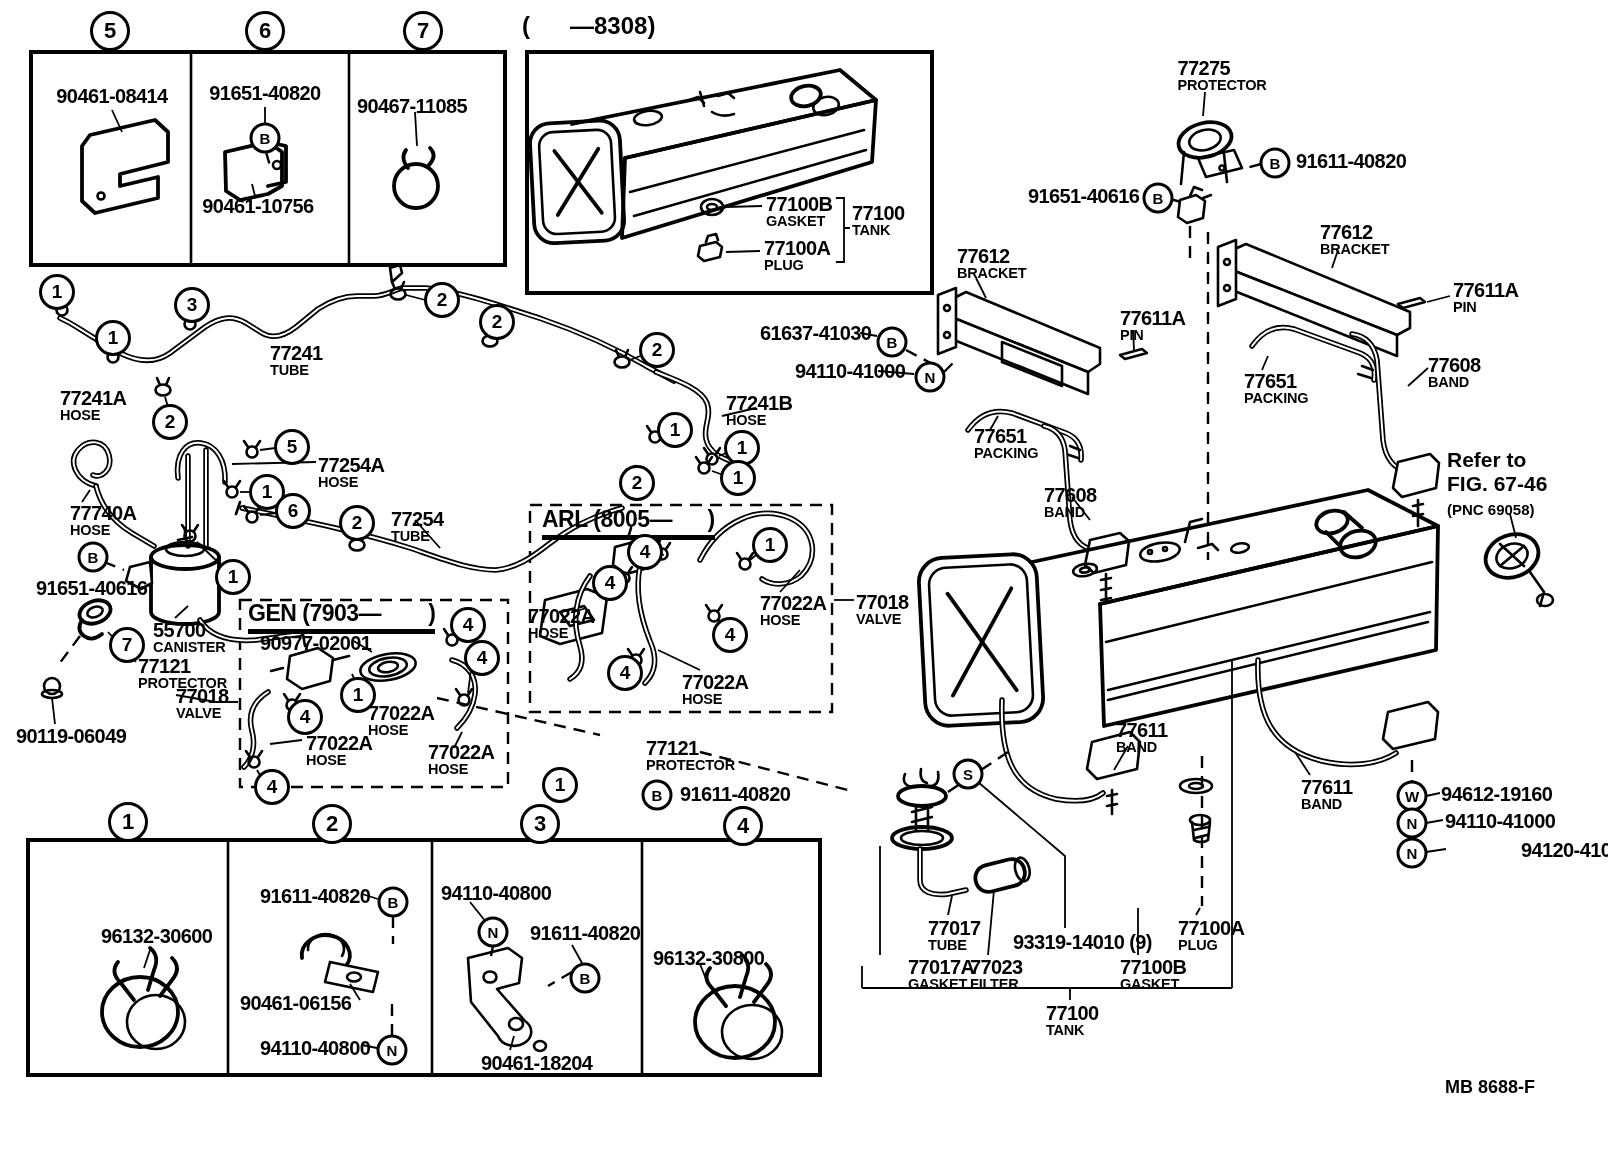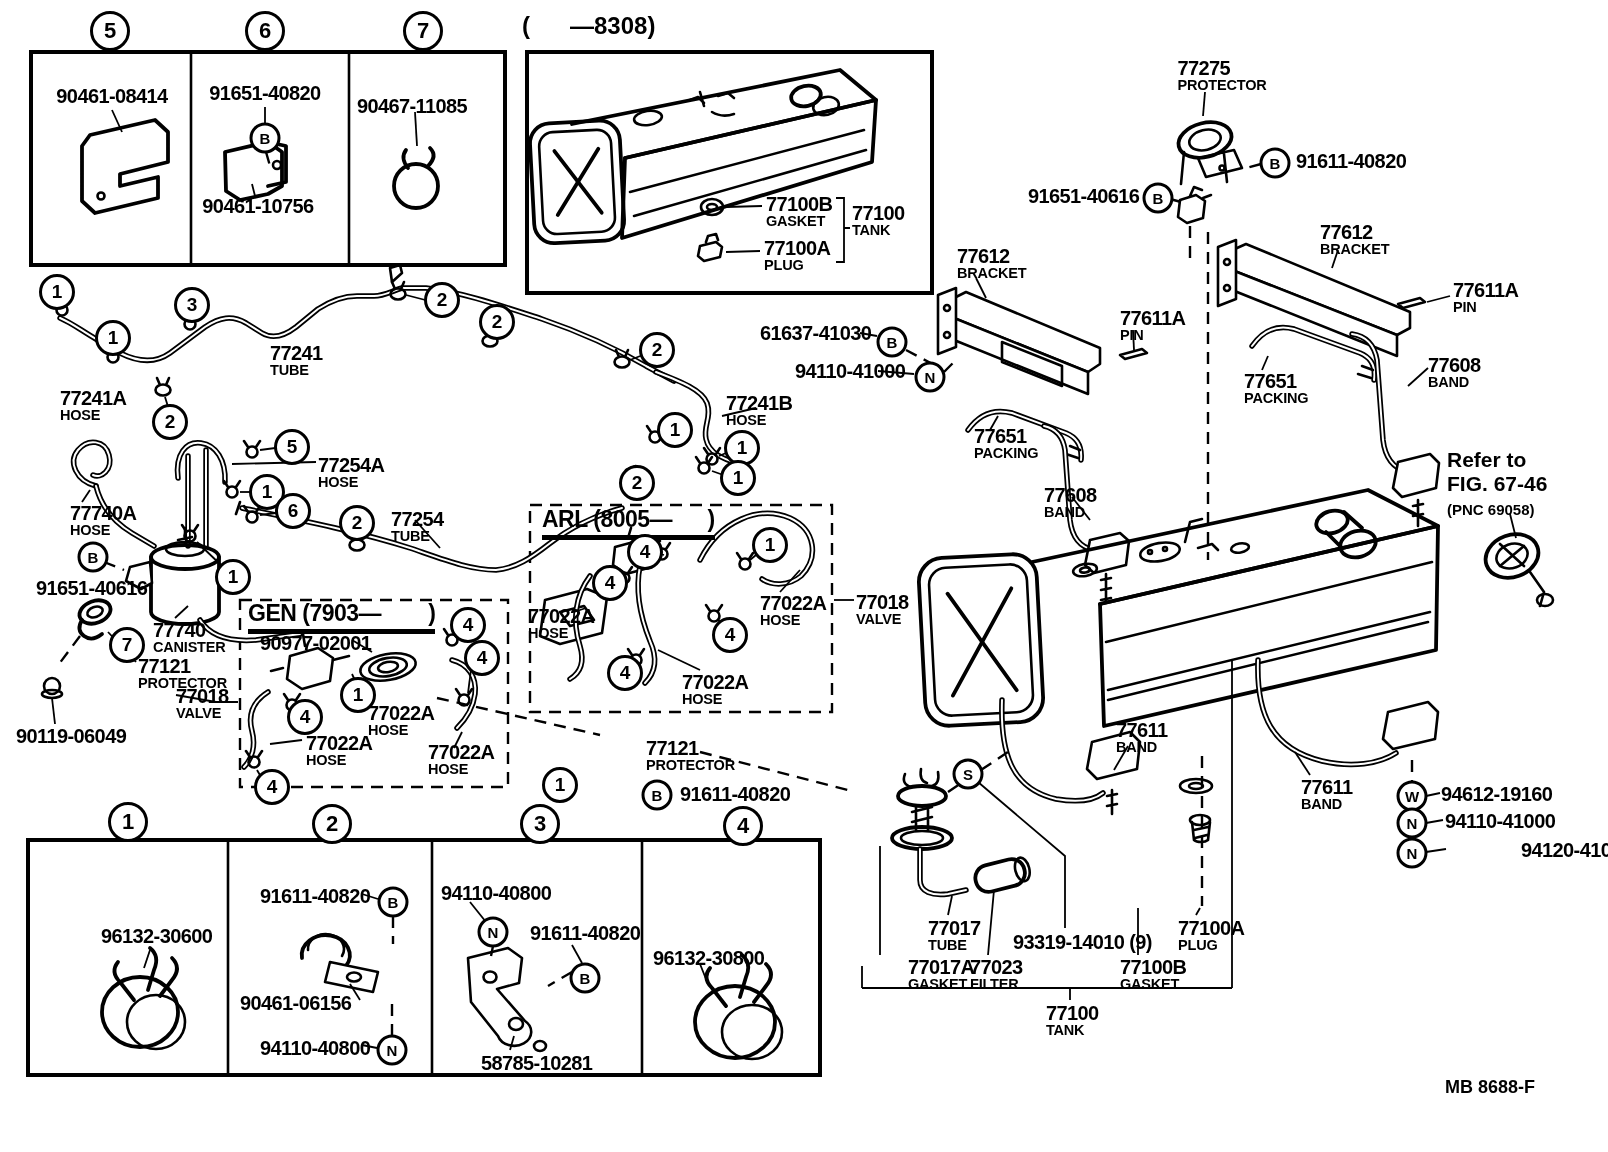--- a/index.html
+++ b/index.html
@@ -401,21 +401,21 @@
 <div class="lb" style="left:1453px;top:280px"><b>77611A</b><i>PIN</i></div>
 <div class="lb" style="left:1244px;top:371px"><b>77651</b><i>PACKING</i></div>
 <div class="lb" style="left:1428px;top:355px"><b>77608</b><i>BAND</i></div>
 <div class="lb" style="left:270px;top:343px"><b>77241</b><i>TUBE</i></div>
 <div class="lb" style="left:60px;top:388px"><b>77241A</b><i>HOSE</i></div>
 <div class="lb" style="left:726px;top:393px"><b>77241B</b><i>HOSE</i></div>
 <div class="lb" style="left:318px;top:455px"><b>77254A</b><i>HOSE</i></div>
 <div class="lb" style="left:70px;top:503px"><b>77740A</b><i>HOSE</i></div>
 <div class="lb" style="left:391px;top:509px"><b>77254</b><i>TUBE</i></div>
 <div class="lb" style="left:36px;top:578px"><b>91651-40616</b></div>
-<div class="lb" style="left:153px;top:620px"><b>77740</b><i>CANISTER</i></div>
+<div class="lb" style="left:153px;top:620px"><b>55700</b><i>CANISTER</i></div>
 <div class="lb" style="left:138px;top:656px"><b>77121</b><i>PROTECTOR</i></div>
 <div class="lb" style="left:176px;top:686px"><b>77018</b><i>VALVE</i></div>
 <div class="lb" style="left:16px;top:726px"><b>90119-06049</b></div>
 <div class="lb" style="left:260px;top:633px"><b>90977-02001</b></div>
 <div class="lb" style="left:368px;top:703px"><b>77022A</b><i>HOSE</i></div>
 <div class="lb" style="left:306px;top:733px"><b>77022A</b><i>HOSE</i></div>
 <div class="lb" style="left:428px;top:742px"><b>77022A</b><i>HOSE</i></div>
 <div class="lb" style="left:528px;top:606px"><b>77022A</b><i>HOSE</i></div>
 <div class="lb" style="left:760px;top:593px"><b>77022A</b><i>HOSE</i></div>
 <div class="lb" style="left:682px;top:672px"><b>77022A</b><i>HOSE</i></div>
@@ -433,21 +433,21 @@
 <div class="lb" style="left:1301px;top:777px"><b>77611</b><i>BAND</i></div>
 <div class="lb" style="left:1441px;top:784px"><b>94612-19160</b></div>
 <div class="lb" style="left:1445px;top:811px"><b>94110-41000</b></div>
 <div class="lb" style="left:1521px;top:840px"><b>94120-41000</b></div>
 <div class="lb" style="left:101px;top:926px"><b>96132-30600</b></div>
 <div class="lb" style="left:260px;top:886px"><b>91611-40820</b></div>
 <div class="lb" style="left:240px;top:993px"><b>90461-06156</b></div>
 <div class="lb" style="left:260px;top:1038px"><b>94110-40800</b></div>
 <div class="lb" style="left:441px;top:883px"><b>94110-40800</b></div>
 <div class="lb" style="left:530px;top:923px"><b>91611-40820</b></div>
-<div class="lb" style="left:481px;top:1053px"><b>58785-10281</b></div>
+<div class="lb" style="left:481px;top:1053px"><b>90461-18204</b></div>
 <div class="lb" style="left:653px;top:948px"><b>96132-30800</b></div>
 
 <div class="ci lg" style="left:110px;top:31px">5</div>
 <div class="ci lg" style="left:265px;top:31px">6</div>
 <div class="ci lg" style="left:423px;top:31px">7</div>
 <div class="ci lg" style="left:128px;top:822px">1</div>
 <div class="ci lg" style="left:332px;top:824px">2</div>
 <div class="ci lg" style="left:540px;top:824px">3</div>
 <div class="ci lg" style="left:743px;top:826px">4</div>
 

